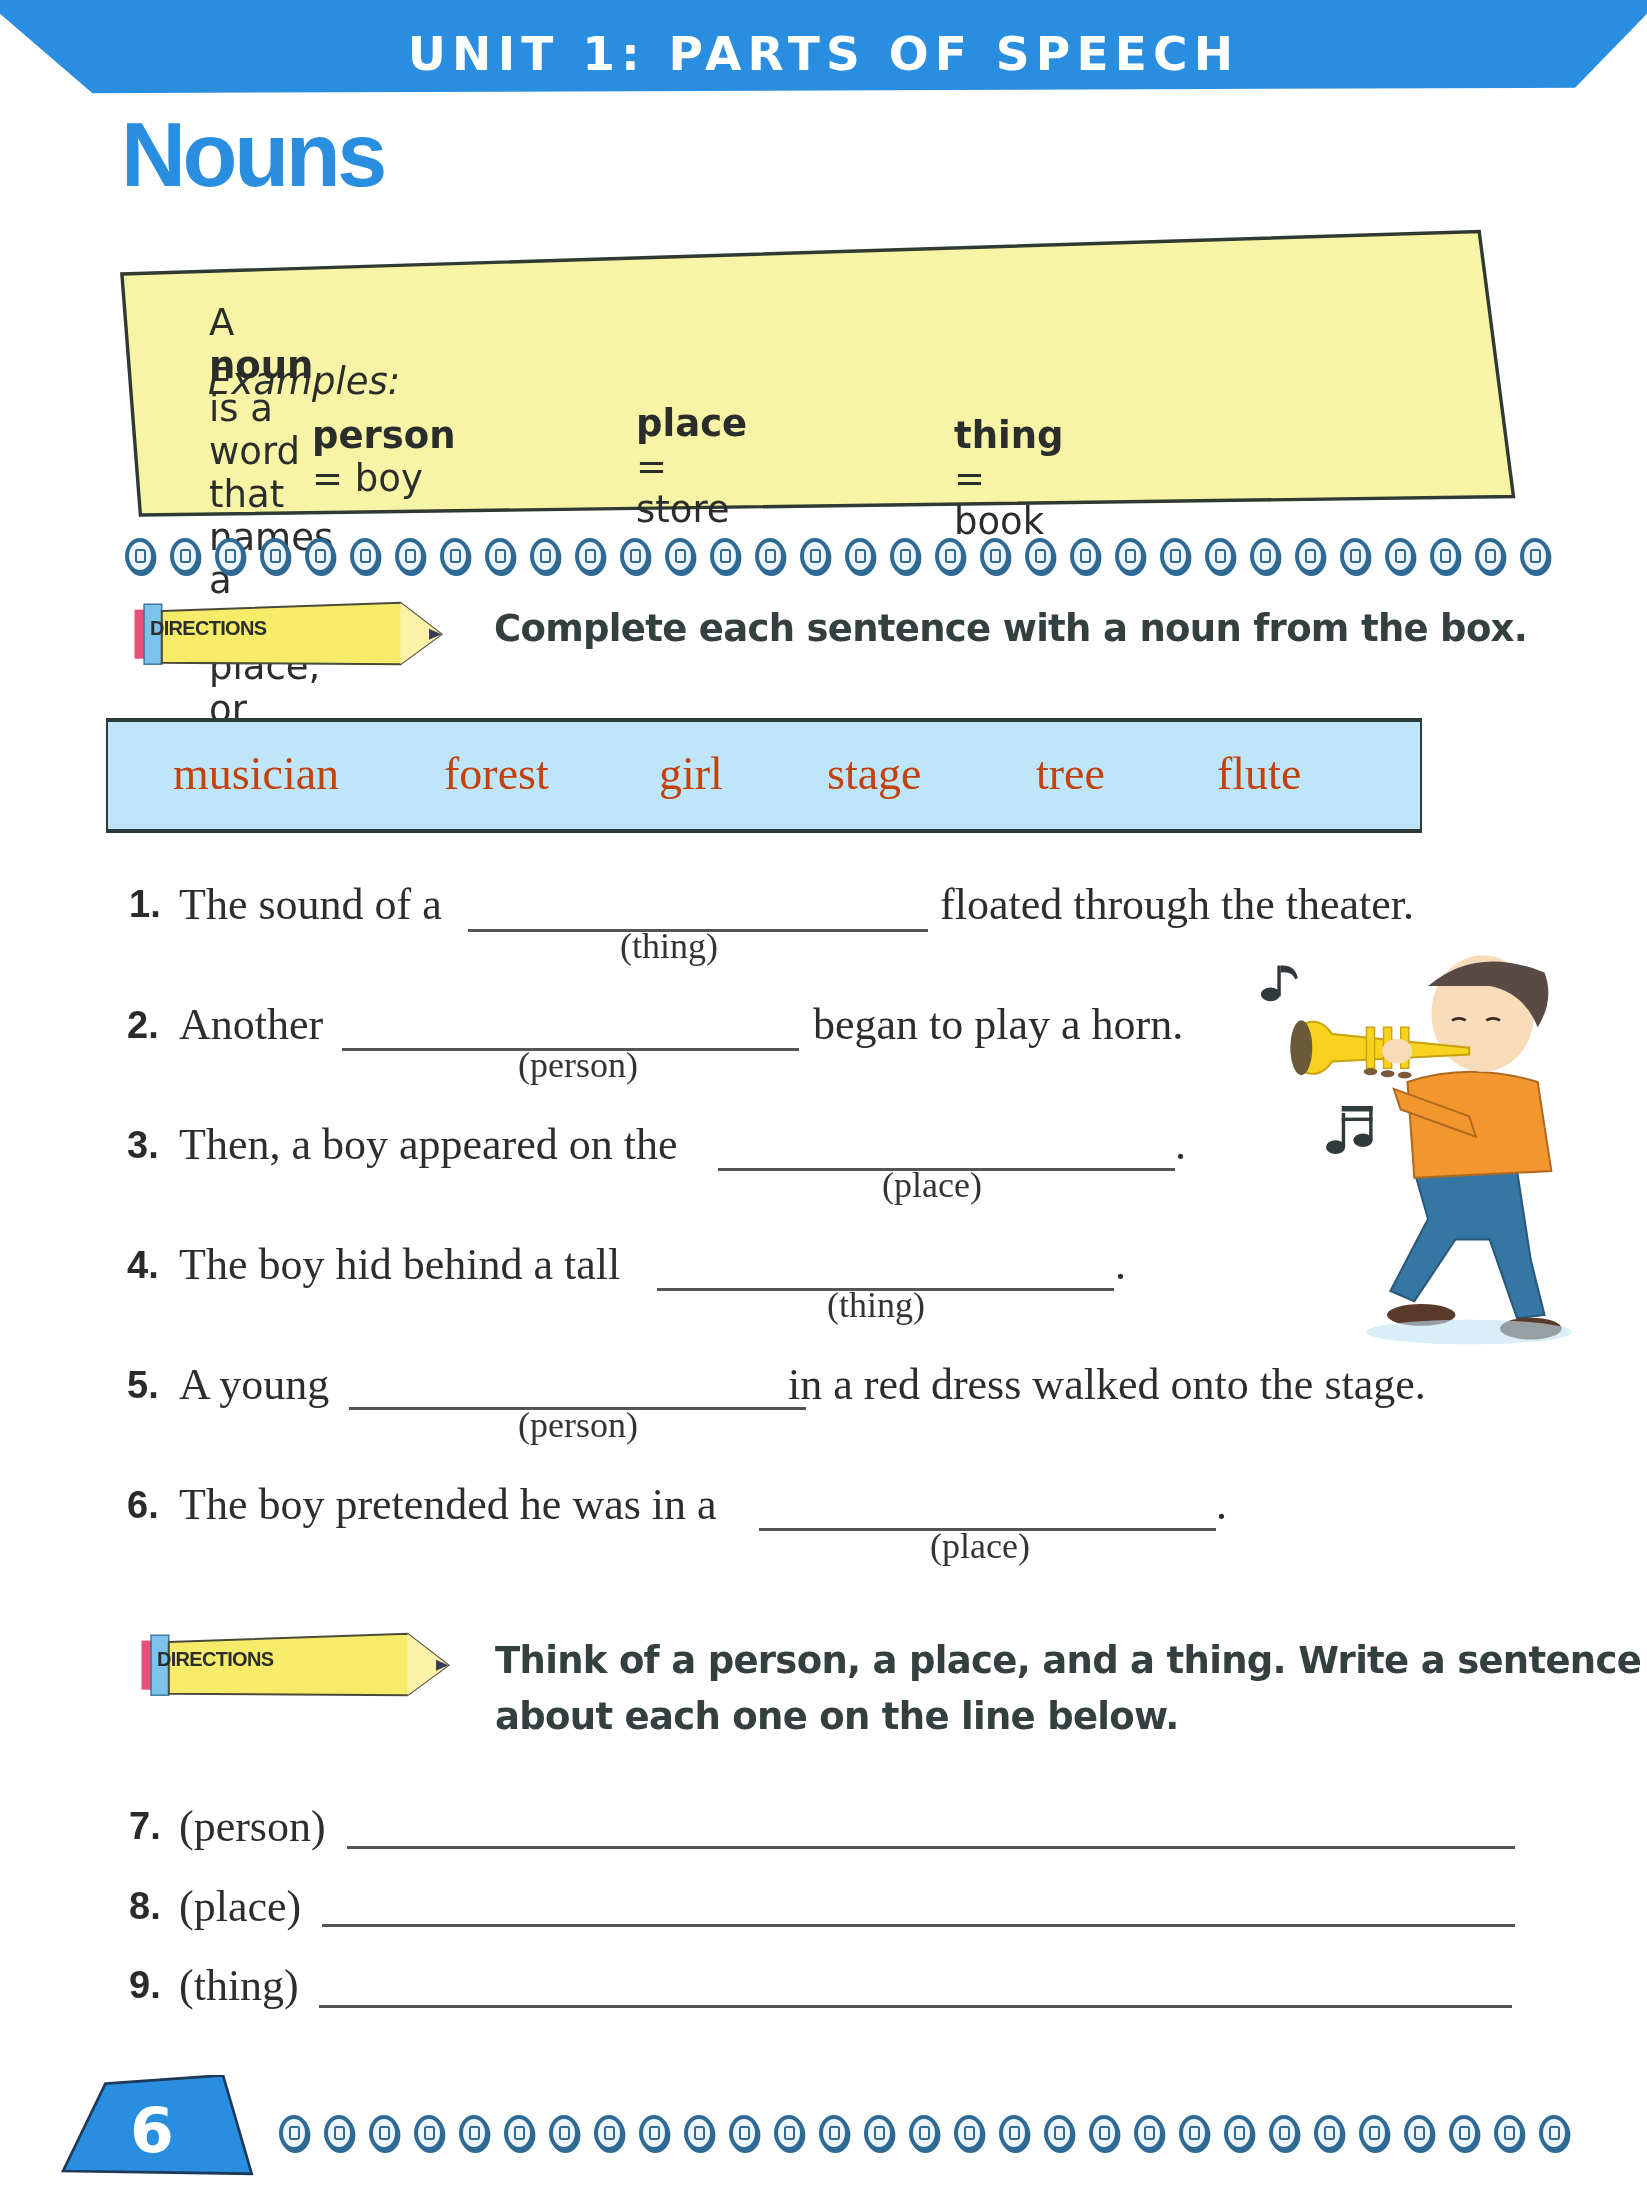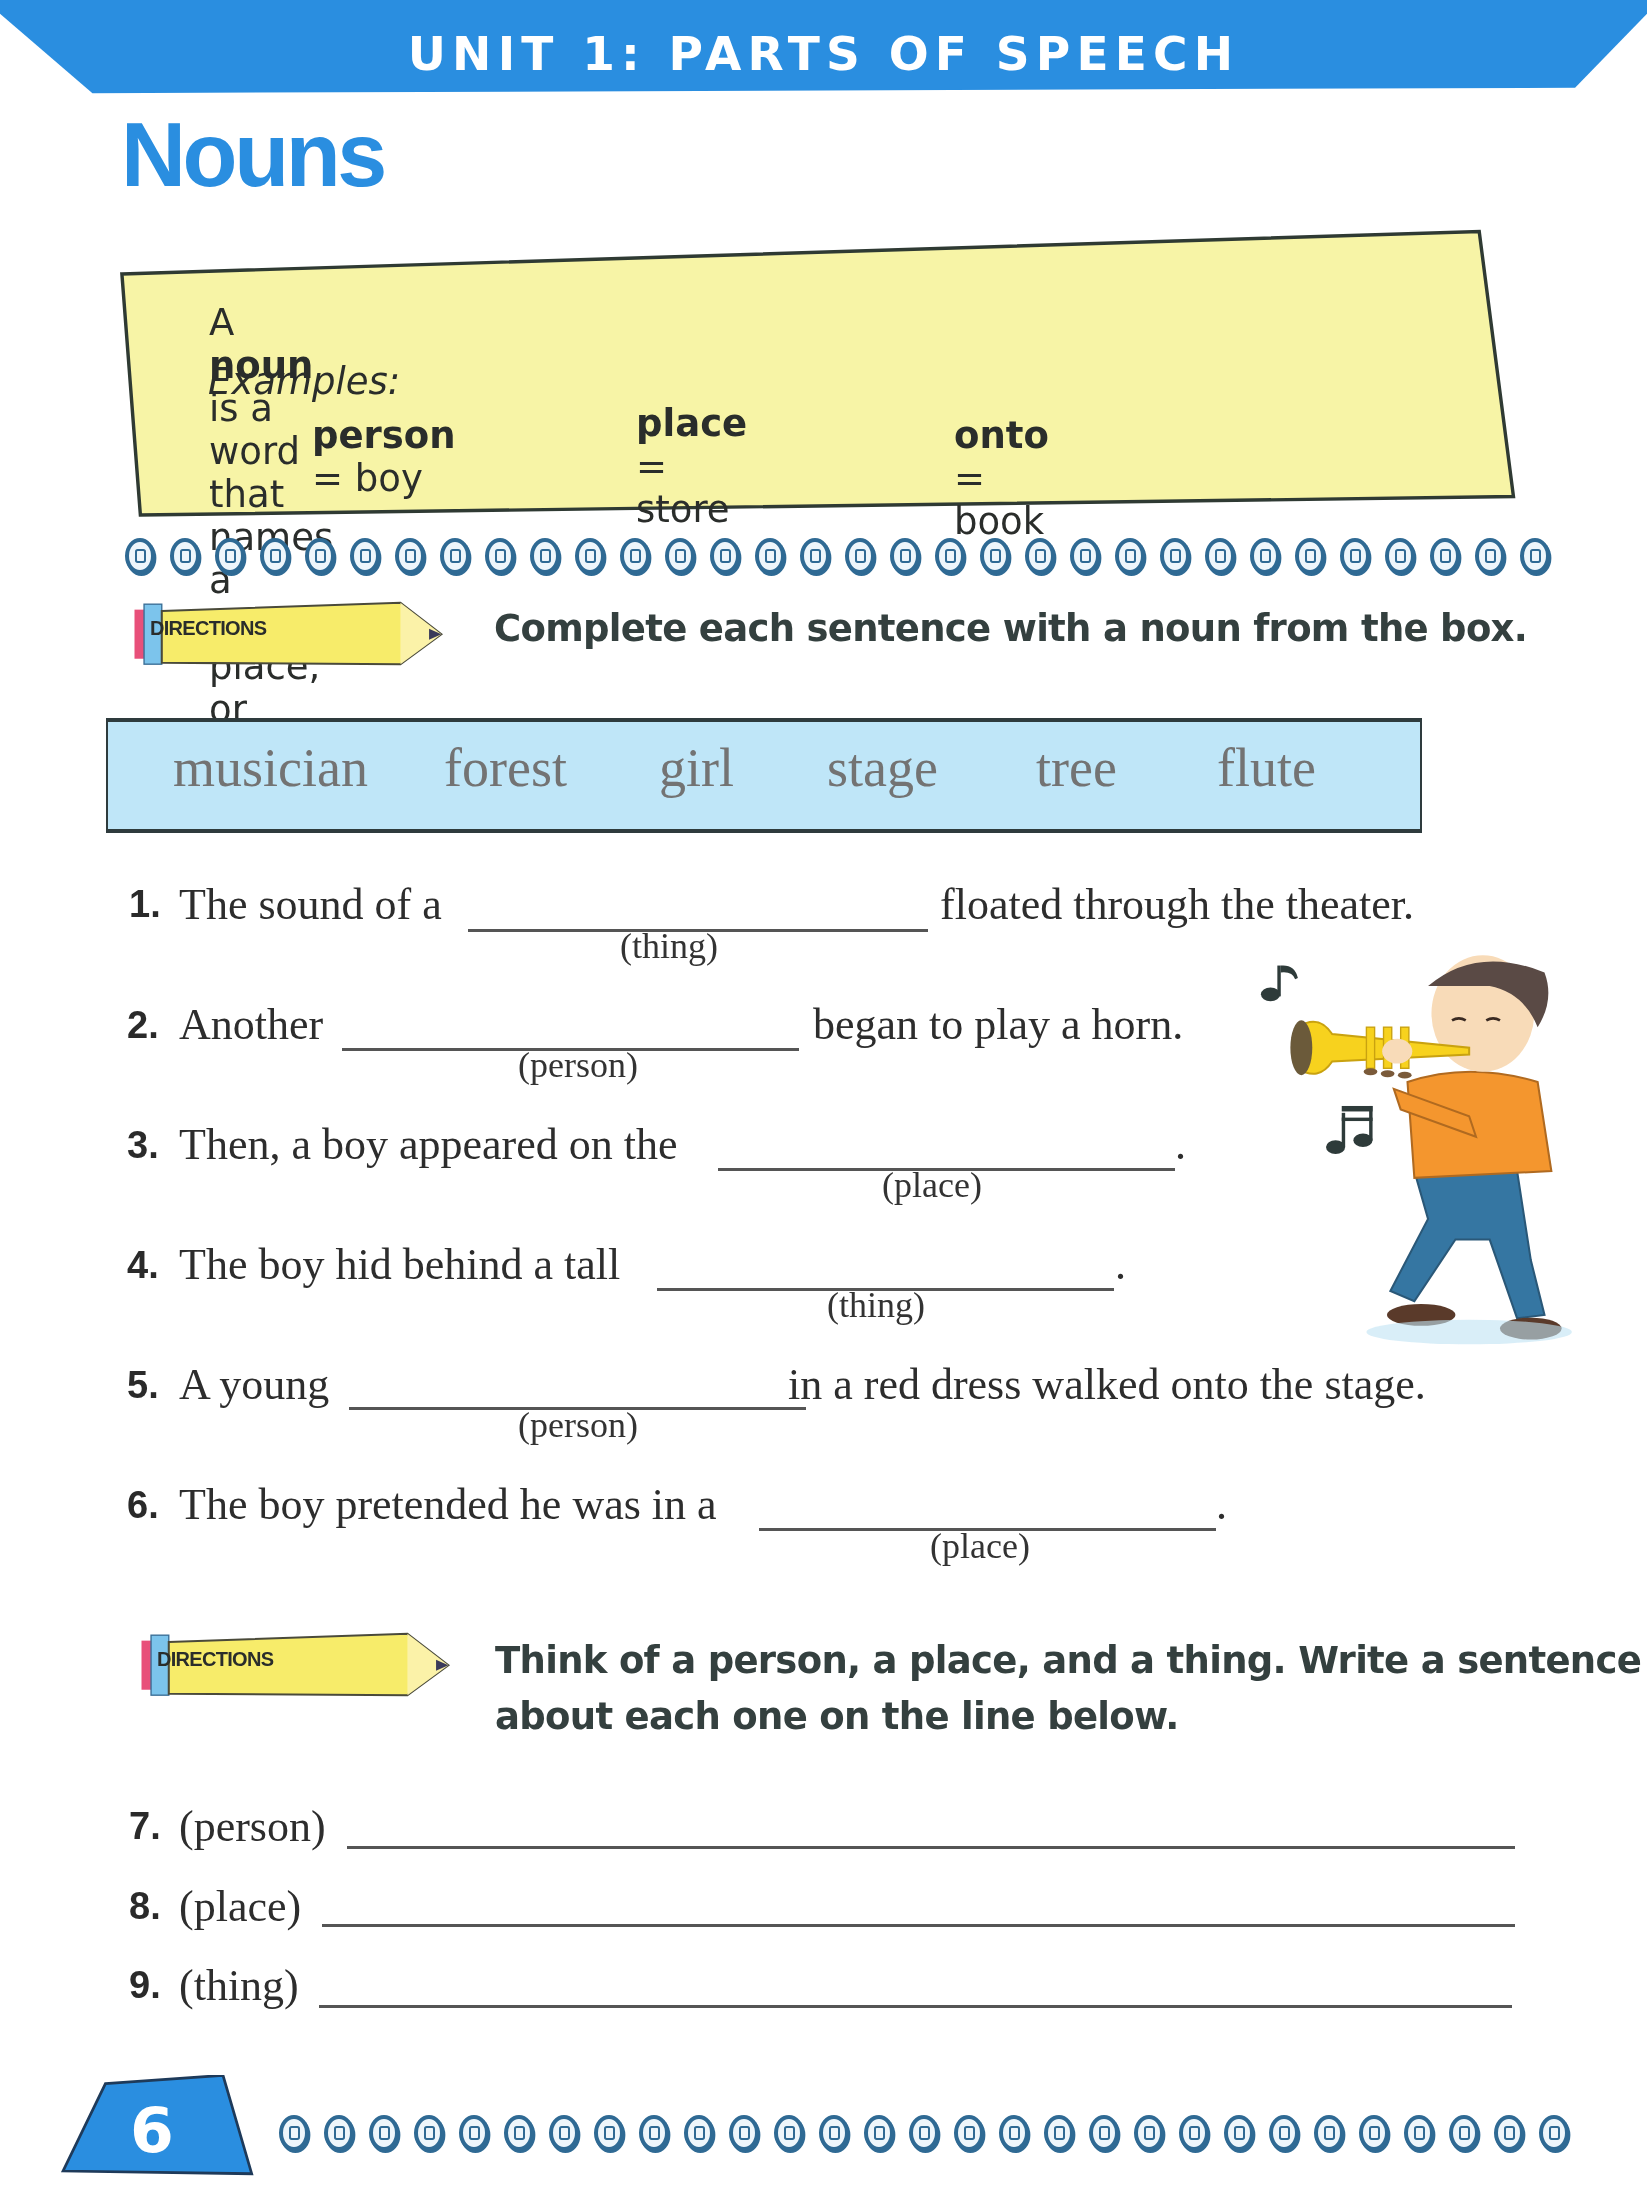--- a/index.html
+++ b/index.html
@@ -23,21 +23,21 @@
   .ring { width:30px; height:36px; border:4.1px solid #2f6a94; border-radius:50%; box-sizing:border-box; display:flex; align-items:center; justify-content:center; margin-right:15px; box-shadow: 1.4px 2.1px 0 #2f6a94; background:#eef6fb; }
   .ring::after { content:""; width:11px; height:13.7px; border:2.7px solid #2f6a94; border-radius:2.7px; box-sizing:border-box; }
 
   
   .pencil { width:329px; height:75px; }
   .pencil-label { position:absolute; font-family:"Liberation Sans", sans-serif; font-weight:bold; font-size:20px; color:#2a2d2b; letter-spacing:-0.7px; }
   .directions-text { font-family:"DejaVu Sans", sans-serif; font-weight:bold; font-size:37px; color:#34403f; letter-spacing:-0.7px; line-height:56px; }
 
   
   .word-box { left:106px; top:718px; width:1316px; height:115px; background:#bfe6f8; border-top:4.1px solid #2e3b3d; border-bottom:4.1px solid #2e3b3d; border-left:2.1px solid #2e3b3d; border-right:2.1px solid #2e3b3d; box-sizing:border-box; }
-  .word { position:absolute; top:15px; font-family:"Liberation Serif", serif; font-size:54px; color:#737373; }
+  .word { position:absolute; top:25px; font-family:"Liberation Serif", serif; font-size:46px; color:#c2410c; }
 
   
   .num { font-family:"Liberation Sans", sans-serif; font-weight:bold; font-size:38px; color:#2a2a2a; position:absolute; }
   .sent { font-family:"Liberation Serif", serif; font-size:44px; color:#2d2d2d; position:absolute; white-space:nowrap; }
   .blank { position:absolute; height:2.7px; background:#555; border:none; }
   .hint { font-family:"Liberation Serif", serif; font-size:36px; color:#333; position:absolute; white-space:nowrap; }
 
   .page-num-badge { left:42px; top:2075px; }
   .page-num { position:absolute; left:130px; top:2094px; font-family:"DejaVu Sans", sans-serif; font-weight:bold; font-size:63px; color:#ffffff; }
 </style>
@@ -61,21 +61,21 @@
     <span>A </span><b>noun</b><span> is a word that names a person, place, or thing.</span>
   </div>
   <div class="rule-text" style="left:208px; top:360px; font-style:italic;">Examples:</div>
   <div class="rule-text" style="left:312px; top:414px;">
     <b>person</b><span> = </span><span>boy</span>
   </div>
   <div class="rule-text" style="left:636px; top:402px;">
     <b>place</b><span> = </span><span>store</span>
   </div>
   <div class="rule-text" style="left:954px; top:414px;">
-    <b>onto</b><span> = </span><span>book</span>
+    <b>thing</b><span> = </span><span>book</span>
   </div>
 </div>
 
 <div class="abs ring-row" style="left:108px; top:538px;">
   <span class="ring"></span>
     <span class="ring"></span>
     <span class="ring"></span>
     <span class="ring"></span>
     <span class="ring"></span>
     <span class="ring"></span>

